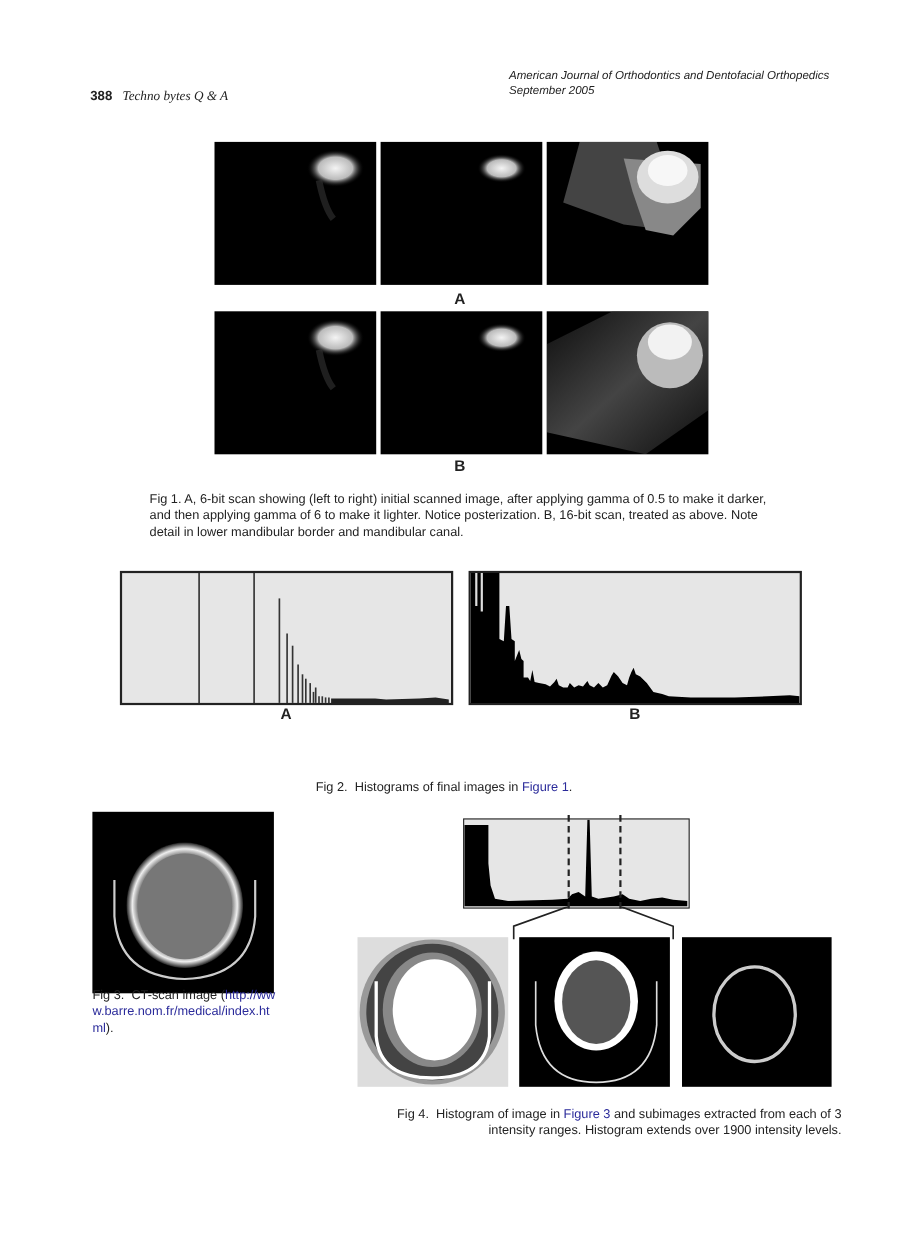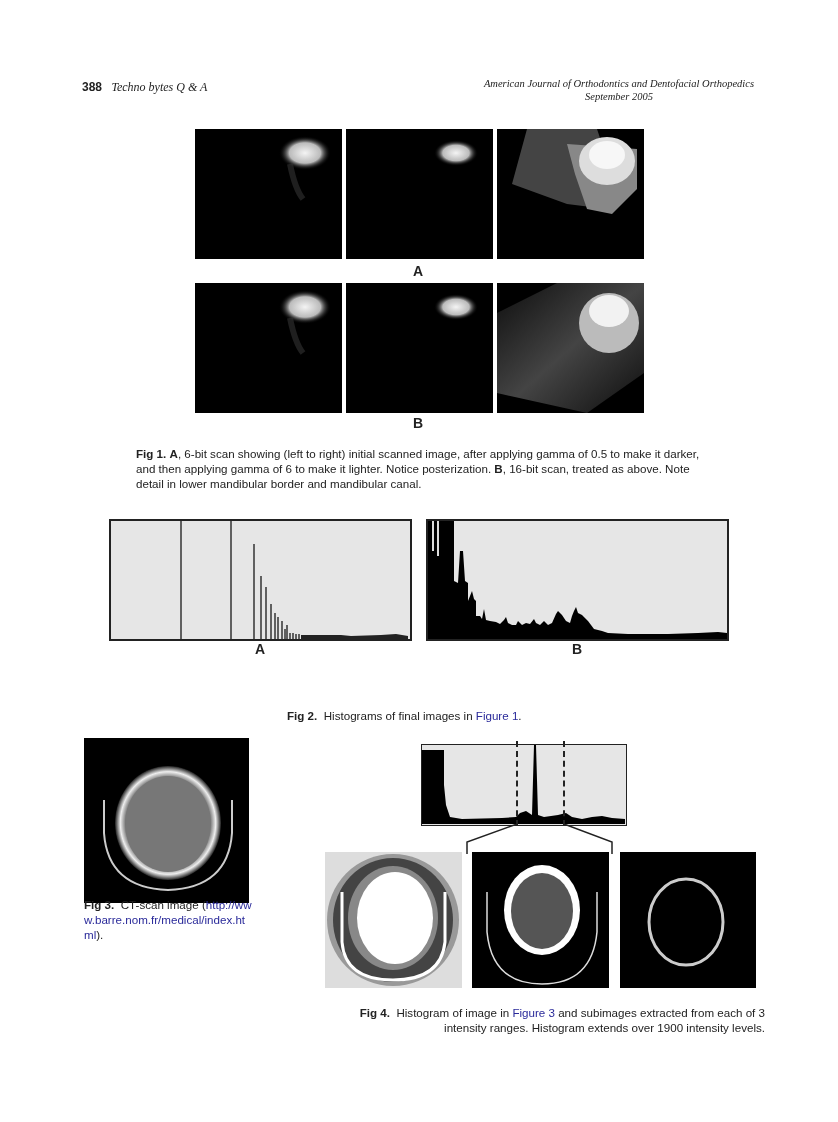--- a/index.html
+++ b/index.html
@@ -1,26 +1,26 @@
 <!DOCTYPE html>
 <html><head>
 <meta charset="utf-8">
 <style>
   html,body{margin:0;padding:0;background:#fff;}
   body{width:838px;height:1122px;position:relative;overflow:hidden;font-family:"Liberation Sans",sans-serif;color:#222;}
   .abs{position:absolute;}
   .hdr-left{left:82px;top:80px;font-size:12px;}
   .pgnum{font-family:"Liberation Sans",sans-serif;font-weight:bold;font-size:12px;margin-right:6px;}
   .section{font-family:"Liberation Serif",serif;font-style:italic;font-size:12px;}
-  .hdr-right{right:84px;top:63px;text-align:center;font-family:Liberation Serif, serif;font-style:italic;font-size:10.5px;line-height:13px;margin-top:14px;}
+  .hdr-right{right:84px;top:63px;text-align:left;font-family:Liberation Sans, sans-serif;font-style:italic;font-size:10.5px;line-height:13px;}
   .panel{background:#000;position:absolute;overflow:hidden;}
   .panel svg{display:block;}
   .plabel{position:absolute;font-weight:bold;font-size:14px;color:#222;}
   .caption{position:absolute;font-size:11.6px;line-height:15px;color:#222;}
-  .caption b{font-weight:bold;}
+  .caption b{font-weight:normal;}
   .link{color:#2a2a9a;}
   .hist{position:absolute;background:#e6e6e6;border:2px solid #222;box-sizing:border-box;overflow:hidden;}
 </style>
 </head>
 <body>
 
 <div class="abs hdr-left">
   <span class="pgnum">388</span>
   <span class="section">Techno bytes Q &amp; A</span>
 </div>

